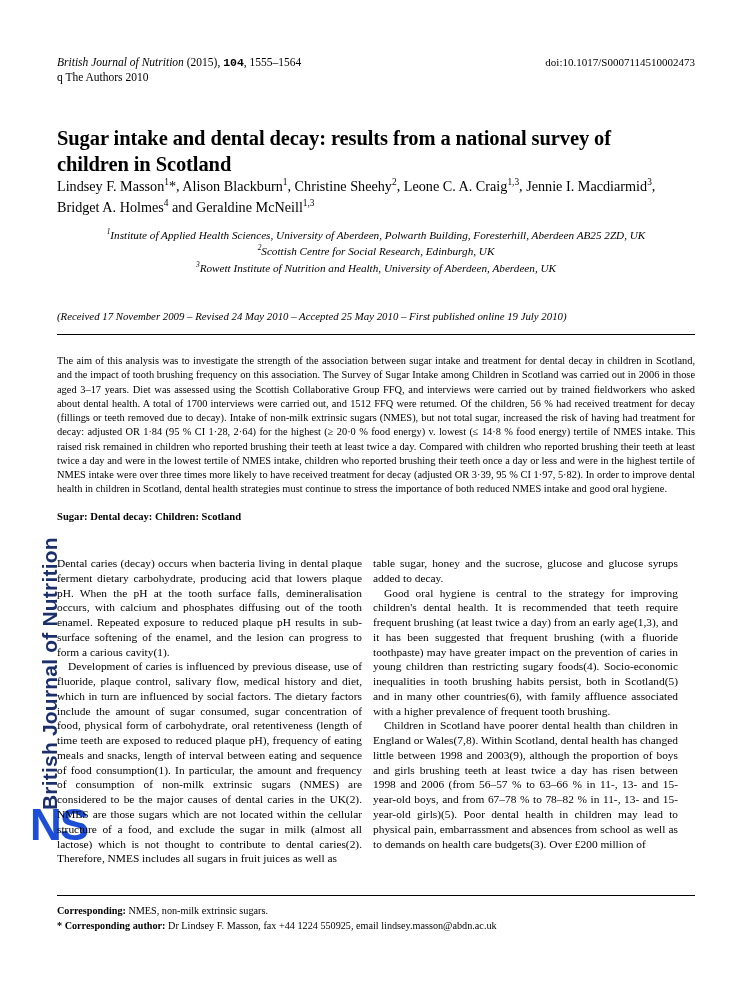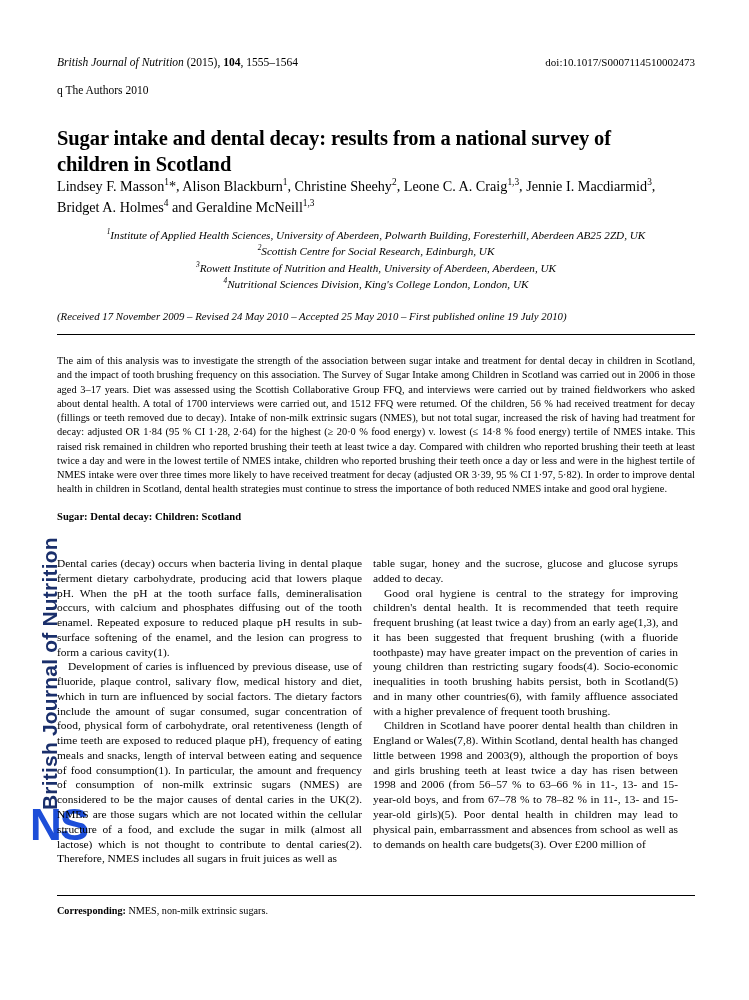--- a/index.html
+++ b/index.html
@@ -63,24 +63,24 @@
     top: 56px;
     width: 638px;
     font-size: 11.5px;
   }
   .header-row {
     display: flex;
     justify-content: space-between;
     align-items: baseline;
   }
   .header-left i { font-style: italic; }
-  .header-left b { font-weight: bold; }
+  .header-left b { font-weight: bold; font-family: Liberation Mono, monospace; }
   .header-right { font-size: 11px; }
   .copyright {
-    margin-top: 16px;
+    margin-top: 2px;
     font-size: 11.5px;
   }
 
   
   .title {
     position: absolute;
     left: 57px;
     top: 125px;
     width: 630px;
     font-size: 20.5px;
@@ -207,21 +207,20 @@
   <div class="title">Sugar intake and dental decay: results from a national survey of children in Scotland</div>
 
   <div class="authors">
     Lindsey F. Masson<sup>1</sup>*, Alison Blackburn<sup>1</sup>, Christine Sheehy<sup>2</sup>, Leone C. A. Craig<sup>1,3</sup>, Jennie I. Macdiarmid<sup>3</sup>, Bridget A. Holmes<sup>4</sup> and Geraldine McNeill<sup>1,3</sup>
   </div>
 
   <div class="affiliations">
     <div><sup>1</sup>Institute of Applied Health Sciences, University of Aberdeen, Polwarth Building, Foresterhill, Aberdeen AB25 2ZD, UK</div>
     <div><sup>2</sup>Scottish Centre for Social Research, Edinburgh, UK</div>
     <div><sup>3</sup>Rowett Institute of Nutrition and Health, University of Aberdeen, Aberdeen, UK</div>
-    <div><sup>4</sup>Nutritional Sciences Division, King's College London, London, UK</div>
   </div>
 
   <div class="received">(Received 17 November 2009 – Revised 24 May 2010 – Accepted 25 May 2010 – First published online 19 July 2010)</div>
 
   <div class="rule rule-top"></div>
 
   <div class="abstract">The aim of this analysis was to investigate the strength of the association between sugar intake and treatment for dental decay in children in Scotland, and the impact of tooth brushing frequency on this association. The Survey of Sugar Intake among Children in Scotland was carried out in 2006 in those aged 3–17 years. Diet was assessed using the Scottish Collaborative Group FFQ, and interviews were carried out by trained fieldworkers who asked about dental health. A total of 1700 interviews were carried out, and 1512 FFQ were returned. Of the children, 56 % had received treatment for decay (fillings or teeth removed due to decay). Intake of non-milk extrinsic sugars (NMES), but not total sugar, increased the risk of having had treatment for decay: adjusted OR 1·84 (95 % CI 1·28, 2·64) for the highest (≥ 20·0 % food energy) v. lowest (≤ 14·8 % food energy) tertile of NMES intake. This raised risk remained in children who reported brushing their teeth at least twice a day. Compared with children who reported brushing their teeth at least twice a day and were in the lowest tertile of NMES intake, children who reported brushing their teeth once a day or less and were in the highest tertile of NMES intake were over three times more likely to have received treatment for decay (adjusted OR 3·39, 95 % CI 1·97, 5·82). In order to improve dental health in children in Scotland, dental health strategies must continue to stress the importance of both reduced NMES intake and good oral hygiene.</div>
 
   <div class="keywords">Sugar: Dental decay: Children: Scotland</div>
 
@@ -234,15 +233,16 @@
       <p>table sugar, honey and the sucrose, glucose and glucose syrups added to decay.</p>
       <p class="indent">Good oral hygiene is central to the strategy for improving children's dental health. It is recommended that teeth require frequent brushing (at least twice a day) from an early age(1,3), and it has been suggested that frequent brushing (with a fluoride toothpaste) may have greater impact on the prevention of caries in young children than restricting sugary foods(4). Socio-economic inequalities in tooth brushing habits persist, both in Scotland(5) and in many other countries(6), with family affluence associated with a higher prevalence of frequent tooth brushing.</p>
       <p class="indent">Children in Scotland have poorer dental health than children in England or Wales(7,8). Within Scotland, dental health has changed little between 1998 and 2003(9), although the proportion of boys and girls brushing teeth at least twice a day has risen between 1998 and 2006 (from 56–57 % to 63–66 % in 11-, 13- and 15-year-old boys, and from 67–78 % to 78–82 % in 11-, 13- and 15-year-old girls)(5). Poor dental health in children may lead to physical pain, embarrassment and absences from school as well as to demands on health care budgets(3). Over £200 million of</p>
     </div>
   </div>
 
   <div class="rule rule-bottom"></div>
 
   <div class="footnotes">
     <div class="abbr"><b>Corresponding:</b><span> NMES, non-milk extrinsic sugars.</span></div>
+    <div class="corr"><b>* Corresponding author:</b><span> Dr Lindsey F. Masson, fax +44 1224 550925, email lindsey.masson@abdn.ac.uk</span></div>
   </div>
 
 </div>
 
 </body></html>

